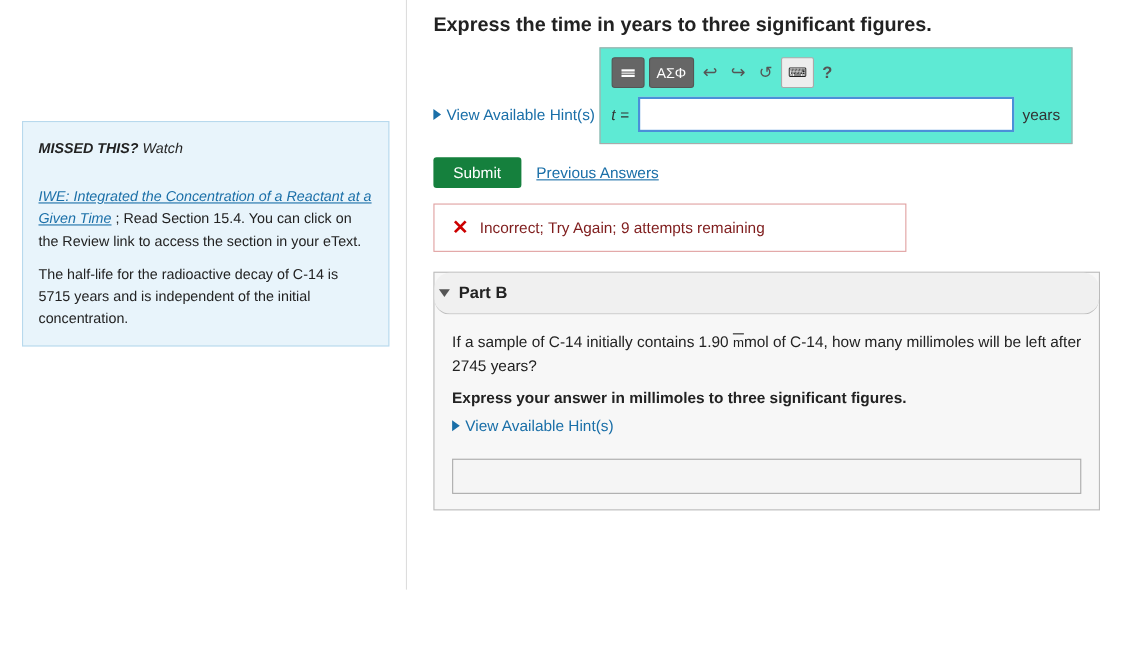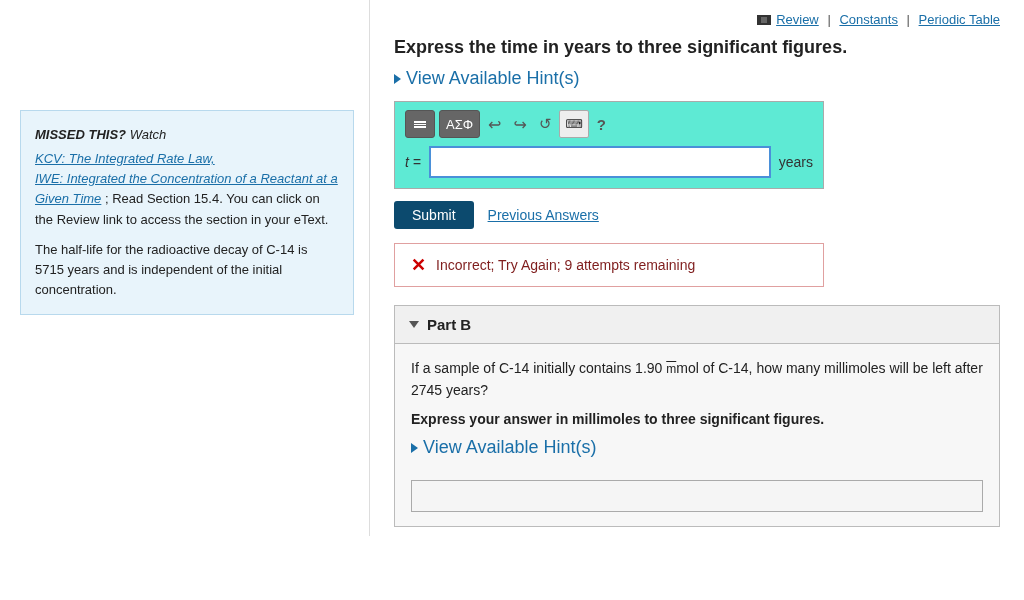--- a/index.html
+++ b/index.html
@@ -78,21 +78,21 @@
 
     .instruction-bold {
       font-weight: bold;
       font-size: 18px;
       margin-bottom: 10px;
     }
 
     .hint-link {
       color: #1a6fa8;
       text-decoration: none;
-      font-size: 18px;
+      font-size: 14px;
       display: inline-flex;
       align-items: center;
       margin-bottom: 12px;
       cursor: pointer;
     }
     .hint-link .triangle {
       display: inline-block;
       width: 0;
       height: 0;
       border-top: 5px solid transparent;
@@ -189,21 +189,21 @@
     }
 
     
     .submit-row {
       display: flex;
       align-items: center;
       gap: 14px;
       margin-bottom: 14px;
     }
     .submit-btn {
-      background: #0c4a6e;
+      background: #15803d;
       color: #fff;
       border: none;
       padding: 6px 18px;
       font-size: 14px;
       cursor: pointer;
       border-radius: 3px;
     }
     .prev-answers-link {
       color: #1a6fa8;
       text-decoration: underline;
@@ -240,24 +240,25 @@
     .part-b-section {
       border: 1px solid #bbb;
       background: #f7f7f7;
       padding: 0;
       margin-top: 4px;
     }
     .part-b-header {
       display: flex;
       align-items: center;
       gap: 8px;
-      padding: 10px 14px;
+      padding: 10px 4px;
       background: #f0f0f0;
       border-bottom: 1px solid #bbb;
       cursor: pointer;
+      border-radius: 14px;
     }
     .part-b-triangle {
       display: inline-block;
       width: 0;
       height: 0;
       border-left: 5px solid transparent;
       border-right: 5px solid transparent;
       border-top: 7px solid #555;
     }
     .part-b-title {
@@ -284,42 +285,31 @@
 <body>
 
 <div class="sidebar">
   <div style="height: 90px;"></div>
   <div class="missed-box">
     <div class="missed-title">
       <span>MISSED THIS?</span>
       <span style="font-weight:normal;">Watch</span>
     </div>
     <div>
-      <a href="#">KCV: The Integrated Rate Law,</a>
       <br>
       <a href="#">IWE: Integrated the Concentration of a Reactant at a Given Time</a>
       <span>; Read Section 15.4. You can click on the Review link to access the section in your eText.</span>
     </div>
     <div class="half-life">The half-life for the radioactive decay of C-14 is 5715 years and is independent of the initial concentration.</div>
   </div>
 </div>
 
 <div class="main">
 
   
-  <div class="top-links">
-    <span style="display:inline-block;width:14px;height:10px;background:#333;vertical-align:middle;margin-right:2px;position:relative;top:-1px;">
-      <span style="display:block;width:6px;height:6px;background:#666;margin:2px auto;"></span>
-    </span>
-    <a href="#">Review</a>
-    <span class="separator">|</span>
-    <a href="#">Constants</a>
-    <span class="separator">|</span>
-    <a href="#">Periodic Table</a>
-  </div>
 
   
 
   
   <div class="instruction-bold">Express the time in years to three significant figures.</div>
 
   
   <a class="hint-link">
     <span class="triangle"></span>
     <span>View Available Hint(s)</span>

